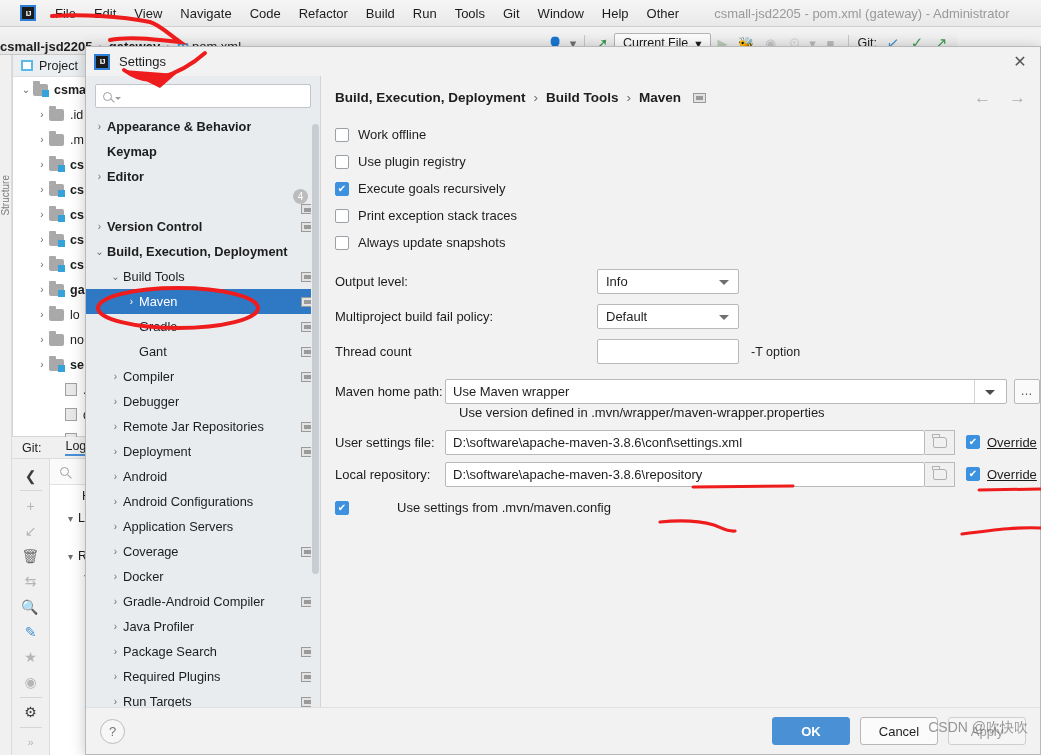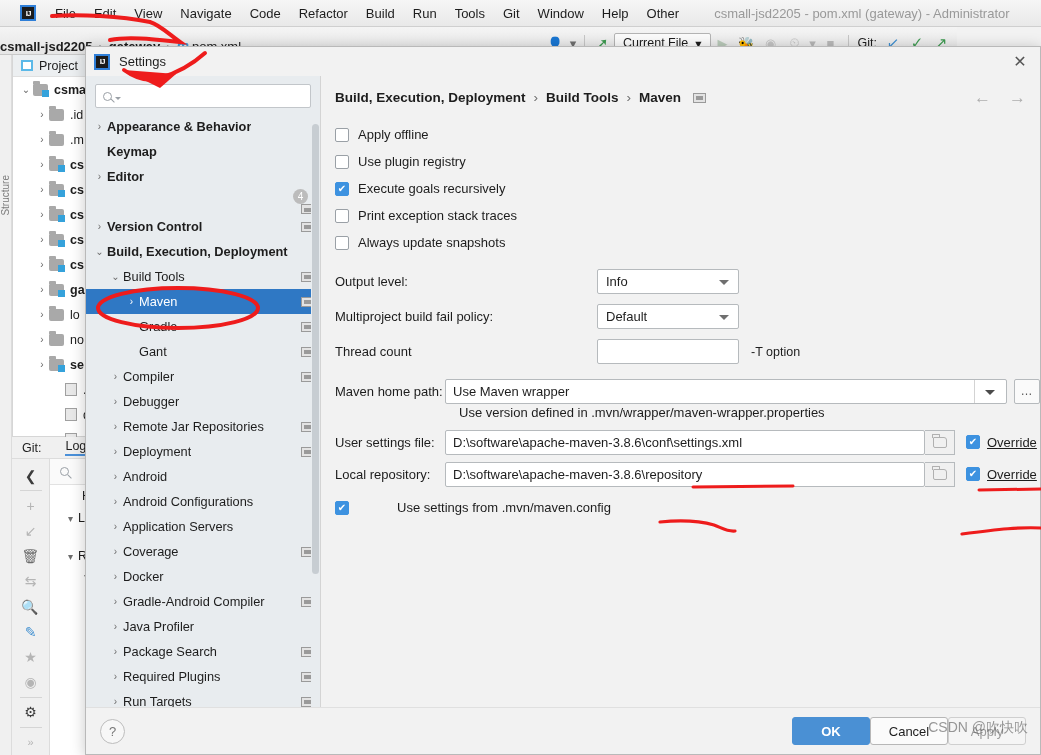--- a/index.html
+++ b/index.html
@@ -252,21 +252,21 @@
   
   .dlg-footer {
     height: 47px; display: flex; align-items: center; padding: 0 14px;
     border-top: 1px solid #e0e0e0; background: #f2f2f2;
   }
   .help-btn {
     width: 25px; height: 25px; border-radius: 50%; border: 1px solid #bdbdbd;
     color: #777; display: flex; align-items: center; justify-content: center;
     font-size: 13px; background: #f7f7f7;
   }
-  .btns { margin-left: auto; display: flex; position: relative; }
+  .btns { margin-left: auto; display: flex; gap: 10px; position: relative; }
   .btn {
     min-width: 78px; height: 28px; border-radius: 3px; font-size: 13px;
     display: flex; align-items: center; justify-content: center;
     border: 1px solid #b7b7b7; background: #fbfbfb; padding: 0 14px;
   }
   .btn.primary { background: #4a90d4; border-color: #4a90d4; color: #fff; font-weight: bold; }
   .btn.disabled { color: #9a9a9a; border-color: #cfcfcf; background:#f5f5f5; }
 
   
   .watermark {
@@ -663,21 +663,21 @@
           <span class="sep">›</span>
           <span>Build Tools</span>
           <span class="sep">›</span>
           <span>Maven</span>
           <span class="mini-ic" style="margin-left:4px;"></span>
         </div>
 
         <div id="checkbox-list" style="margin-bottom:8px;">
             <div class="cbrow">
               <span class="cb"></span>
-              <span>Apply offline</span>
+              <span>Work offline</span>
             </div>
             <div class="cbrow">
               <span class="cb"></span>
               <span>Use plugin registry</span>
             </div>
             <div class="cbrow">
               <span class="cb on"></span>
               <span>Execute goals recursively</span>
             </div>
             <div class="cbrow">

